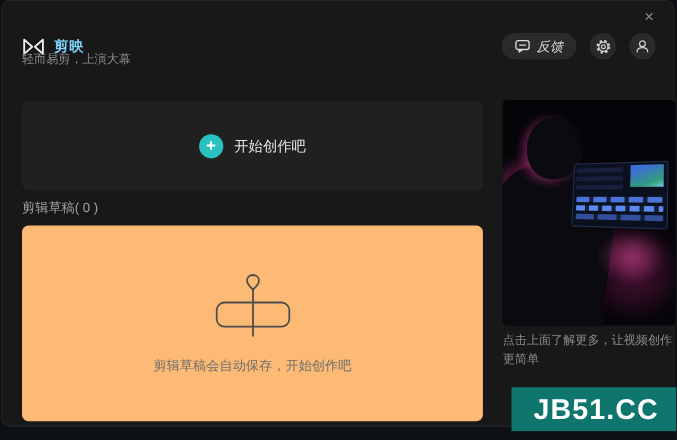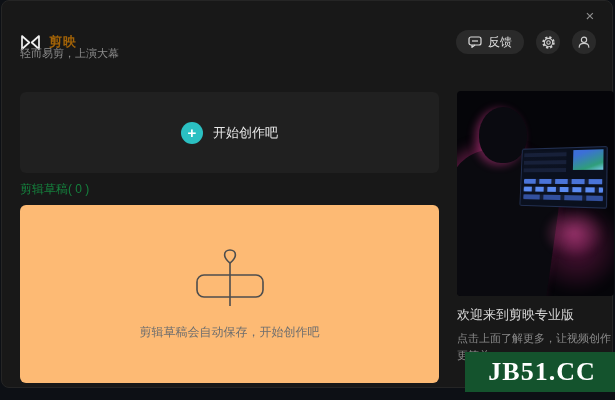--- a/index.html
+++ b/index.html
@@ -19,22 +19,22 @@
     position:absolute;top:4px;right:12px;width:20px;height:20px;
     display:flex;align-items:center;justify-content:center;
     color:#8f8f8f;font-size:15px;cursor:default;
   }
   
   .header{
     position:absolute;top:29px;left:18px;right:16px;
     display:flex;justify-content:space-between;align-items:center;
   }
   .brand{display:flex;align-items:center;gap:8px;}
-  .brand .name{color:#a16207;font-size:13px;font-weight:bold;letter-spacing:1px;}
-  .controls{display:flex;align-items:flex-end;gap:12px;}
+  .brand .name{color:#7dd3fc;font-size:13px;font-weight:bold;letter-spacing:1px;}
+  .controls{display:flex;align-items:flex-end;gap:12px;font-style:italic;}
   .pill{
     height:24px;padding:0 12px;border-radius:12px;background:#2a2a2a;
     display:flex;align-items:center;gap:6px;color:#dcdcdc;font-size:12px;
   }
   .circle-btn{
     width:24px;height:24px;border-radius:50%;background:#2a2a2a;
     display:flex;align-items:center;justify-content:center;
   }
   .tagline{position:absolute;top:45px;left:18px;font-size:11px;color:#8c8c8c;}
   
@@ -43,21 +43,21 @@
     background:#202020;border-radius:6px;
     display:flex;align-items:center;justify-content:center;
   }
   .create-btn{display:flex;align-items:center;gap:10px;color:#e8e8e8;font-size:13px;cursor:pointer;}
   .plus-circle{
     width:22px;height:22px;border-radius:50%;
     display:flex;align-items:center;justify-content:center;
     color:#ffffff;font-size:15px;font-weight:bold;line-height:1;
   }
   
-  .drafts-label{position:absolute;left:18px;top:180px;font-size:12px;color:#15803d;}
+  .drafts-label{position:absolute;left:18px;top:180px;font-size:12px;color:#a3a3a3;}
   .drafts-panel{
     position:absolute;left:18px;top:204px;width:419px;height:178px;
     background:#fdba74;border-radius:6px;
     display:flex;flex-direction:column;align-items:center;justify-content:center;
   }
   .empty-hint{margin-top:16px;font-size:12px;color:#6e6e6e;}
   
   .side{position:absolute;left:455px;top:90px;width:157px;}
   .promo{
     width:157px;height:205px;border-radius:4px;overflow:hidden;position:relative;
@@ -178,19 +178,18 @@
         <div class="scr-top">
           <div class="scr-clips"></div>
           <div class="scr-preview"></div>
         </div>
         <div class="bar bar1"></div>
         <div class="bar bar2"></div>
         <div class="bar bar3"></div>
       </div>
       <div class="hand"></div>
     </div>
-    <div class="promo-title">欢迎来到剪映专业版</div>
     <div class="promo-sub">点击上面了解更多，让视频创作更简单</div>
   </div>
 
 </div>
 
-<div class="watermark" style="background:#14532d;font-family:Liberation Serif, serif;">JB51.CC</div>
+<div class="watermark" style="background:#0f766e;">JB51.CC</div>
 
 </body></html>

